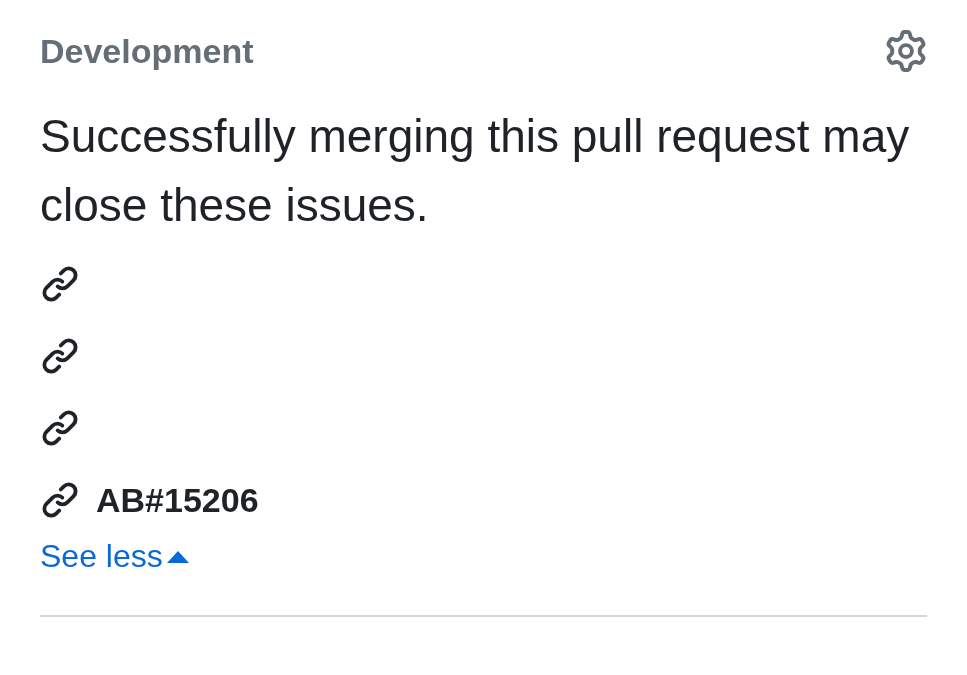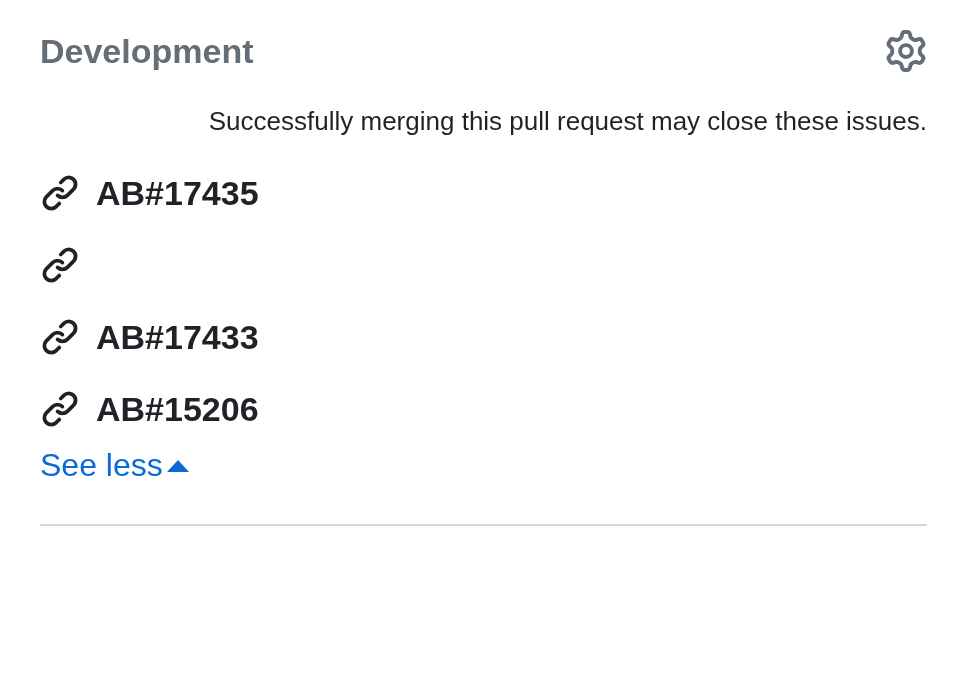--- a/index.html
+++ b/index.html
@@ -33,25 +33,24 @@
       cursor: pointer;
       display: flex;
       align-items: center;
       justify-content: center;
     }
     .gear-icon svg {
       width: 42px;
       height: 42px;
     }
     .description {
-      font-size: 26px;
+      font-size: 46px;
       line-height: 1.5;
       color: #1f2328;
-      margin-bottom: 32px;
-      text-align: right;
+      margin-bottom: 24px;
     }
     .issue-list {
       display: flex;
       flex-direction: column;
       gap: 32px;
       margin-bottom: 18px;
     }
     .issue-item {
       display: flex;
       align-items: center;
@@ -116,36 +115,34 @@
 
 <div class="description">Successfully merging this pull request may close these issues.</div>
 
 <div class="issue-list">
   <div class="issue-item">
     <span class="link-icon">
       <svg viewBox="0 0 16 16" fill="currentColor">
         <path d="m7.775 3.275 1.25-1.25a3.5 3.5 0 1 1 4.95 4.95l-2.5 2.5a3.5 3.5 0 0 1-4.95 0 .751.751 0 0 1 .018-1.042.751.751 0 0 1 1.042-.018 1.998 1.998 0 0 0 2.83 0l2.5-2.5a2.002 2.002 0 0 0-2.83-2.83l-1.25 1.25a.751.751 0 0 1-1.042-.018.751.751 0 0 1-.018-1.042Zm-4.69 9.64a1.998 1.998 0 0 0 2.83 0l1.25-1.25a.751.751 0 0 1 1.042.018.751.751 0 0 1 .018 1.042l-1.25 1.25a3.5 3.5 0 1 1-4.95-4.95l2.5-2.5a3.5 3.5 0 0 1 4.95 0 .751.751 0 0 1-.018 1.042.751.751 0 0 1-1.042.018 1.998 1.998 0 0 0-2.83 0l-2.5 2.5a1.998 1.998 0 0 0 0 2.83Z"></path>
       </svg>
     </span>
-    <span class="issue-label">AB#17435</span>
   </div>
   <div class="issue-item">
     <span class="link-icon">
       <svg viewBox="0 0 16 16" fill="currentColor">
         <path d="m7.775 3.275 1.25-1.25a3.5 3.5 0 1 1 4.95 4.95l-2.5 2.5a3.5 3.5 0 0 1-4.95 0 .751.751 0 0 1 .018-1.042.751.751 0 0 1 1.042-.018 1.998 1.998 0 0 0 2.83 0l2.5-2.5a2.002 2.002 0 0 0-2.83-2.83l-1.25 1.25a.751.751 0 0 1-1.042-.018.751.751 0 0 1-.018-1.042Zm-4.69 9.64a1.998 1.998 0 0 0 2.83 0l1.25-1.25a.751.751 0 0 1 1.042.018.751.751 0 0 1 .018 1.042l-1.25 1.25a3.5 3.5 0 1 1-4.95-4.95l2.5-2.5a3.5 3.5 0 0 1 4.95 0 .751.751 0 0 1-.018 1.042.751.751 0 0 1-1.042.018 1.998 1.998 0 0 0-2.83 0l-2.5 2.5a1.998 1.998 0 0 0 0 2.83Z"></path>
       </svg>
     </span>
   </div>
   <div class="issue-item">
     <span class="link-icon">
       <svg viewBox="0 0 16 16" fill="currentColor">
         <path d="m7.775 3.275 1.25-1.25a3.5 3.5 0 1 1 4.95 4.95l-2.5 2.5a3.5 3.5 0 0 1-4.95 0 .751.751 0 0 1 .018-1.042.751.751 0 0 1 1.042-.018 1.998 1.998 0 0 0 2.83 0l2.5-2.5a2.002 2.002 0 0 0-2.83-2.83l-1.25 1.25a.751.751 0 0 1-1.042-.018.751.751 0 0 1-.018-1.042Zm-4.69 9.64a1.998 1.998 0 0 0 2.83 0l1.25-1.25a.751.751 0 0 1 1.042.018.751.751 0 0 1 .018 1.042l-1.25 1.25a3.5 3.5 0 1 1-4.95-4.95l2.5-2.5a3.5 3.5 0 0 1 4.95 0 .751.751 0 0 1-.018 1.042.751.751 0 0 1-1.042.018 1.998 1.998 0 0 0-2.83 0l-2.5 2.5a1.998 1.998 0 0 0 0 2.83Z"></path>
       </svg>
     </span>
-    <span class="issue-label">AB#17433</span>
   </div>
   <div class="issue-item">
     <span class="link-icon">
       <svg viewBox="0 0 16 16" fill="currentColor">
         <path d="m7.775 3.275 1.25-1.25a3.5 3.5 0 1 1 4.95 4.95l-2.5 2.5a3.5 3.5 0 0 1-4.95 0 .751.751 0 0 1 .018-1.042.751.751 0 0 1 1.042-.018 1.998 1.998 0 0 0 2.83 0l2.5-2.5a2.002 2.002 0 0 0-2.83-2.83l-1.25 1.25a.751.751 0 0 1-1.042-.018.751.751 0 0 1-.018-1.042Zm-4.69 9.64a1.998 1.998 0 0 0 2.83 0l1.25-1.25a.751.751 0 0 1 1.042.018.751.751 0 0 1 .018 1.042l-1.25 1.25a3.5 3.5 0 1 1-4.95-4.95l2.5-2.5a3.5 3.5 0 0 1 4.95 0 .751.751 0 0 1-.018 1.042.751.751 0 0 1-1.042.018 1.998 1.998 0 0 0-2.83 0l-2.5 2.5a1.998 1.998 0 0 0 0 2.83Z"></path>
       </svg>
     </span>
     <span class="issue-label">AB#15206</span>
   </div>
 </div>

